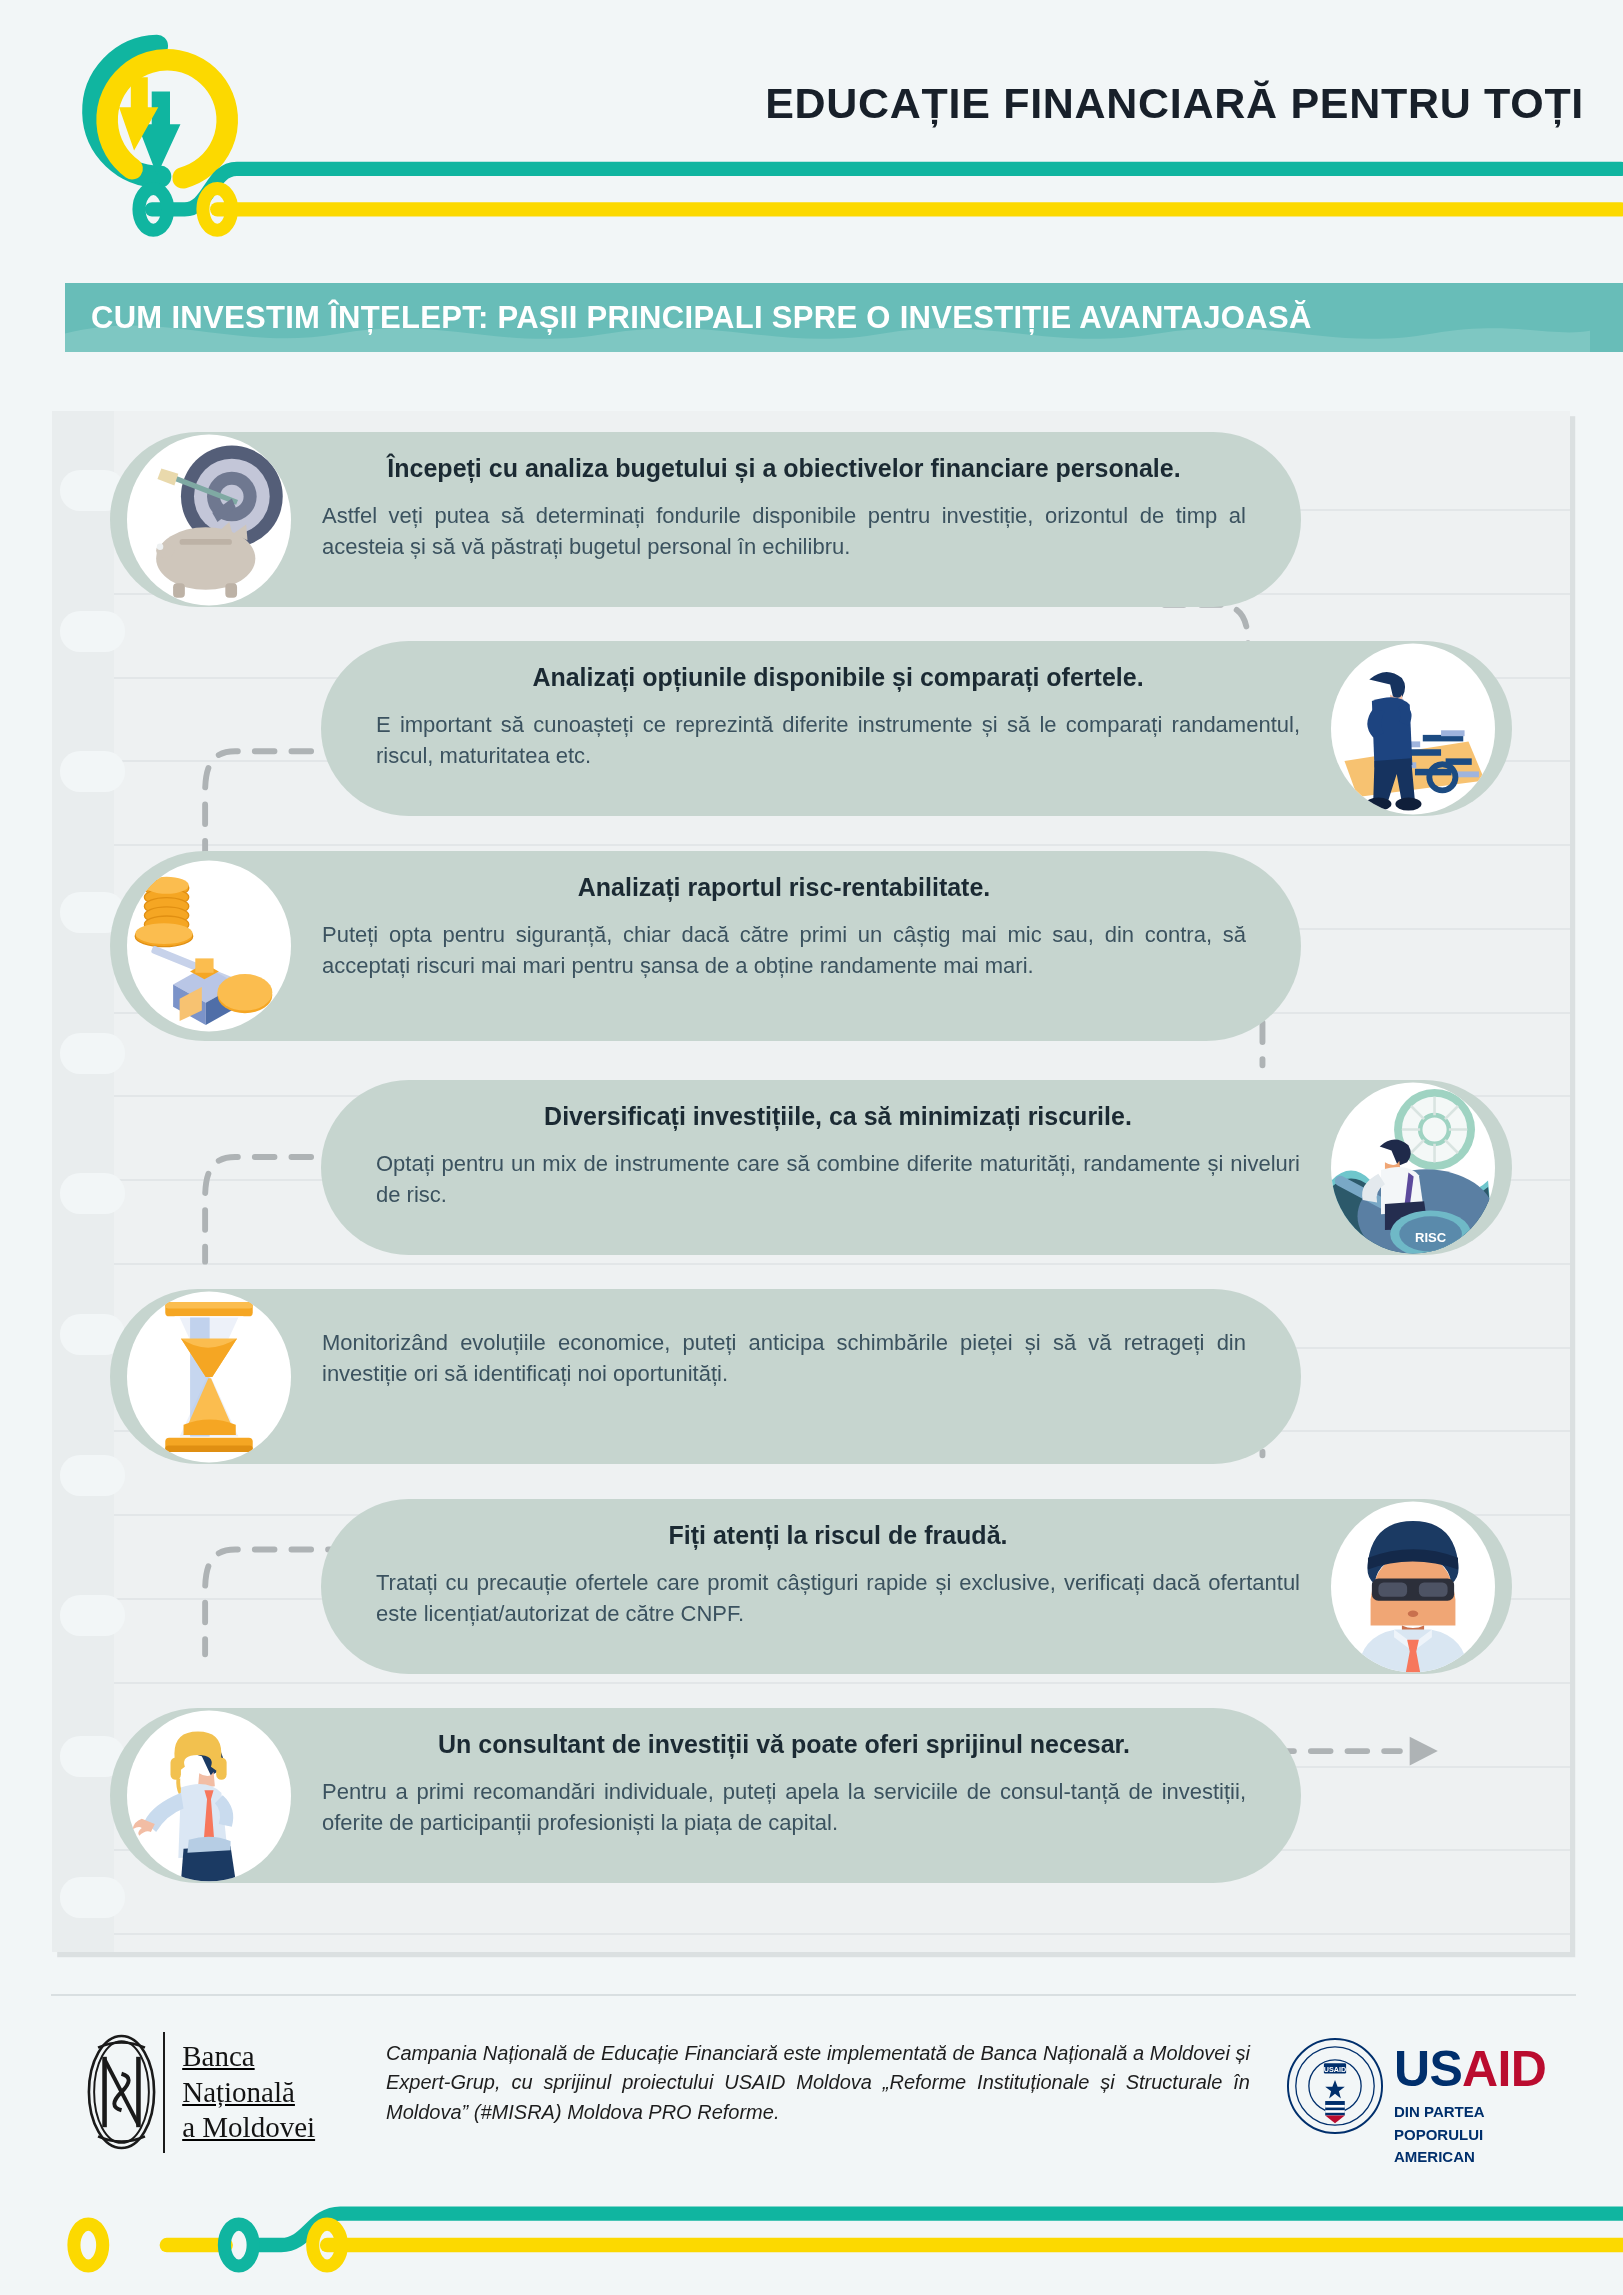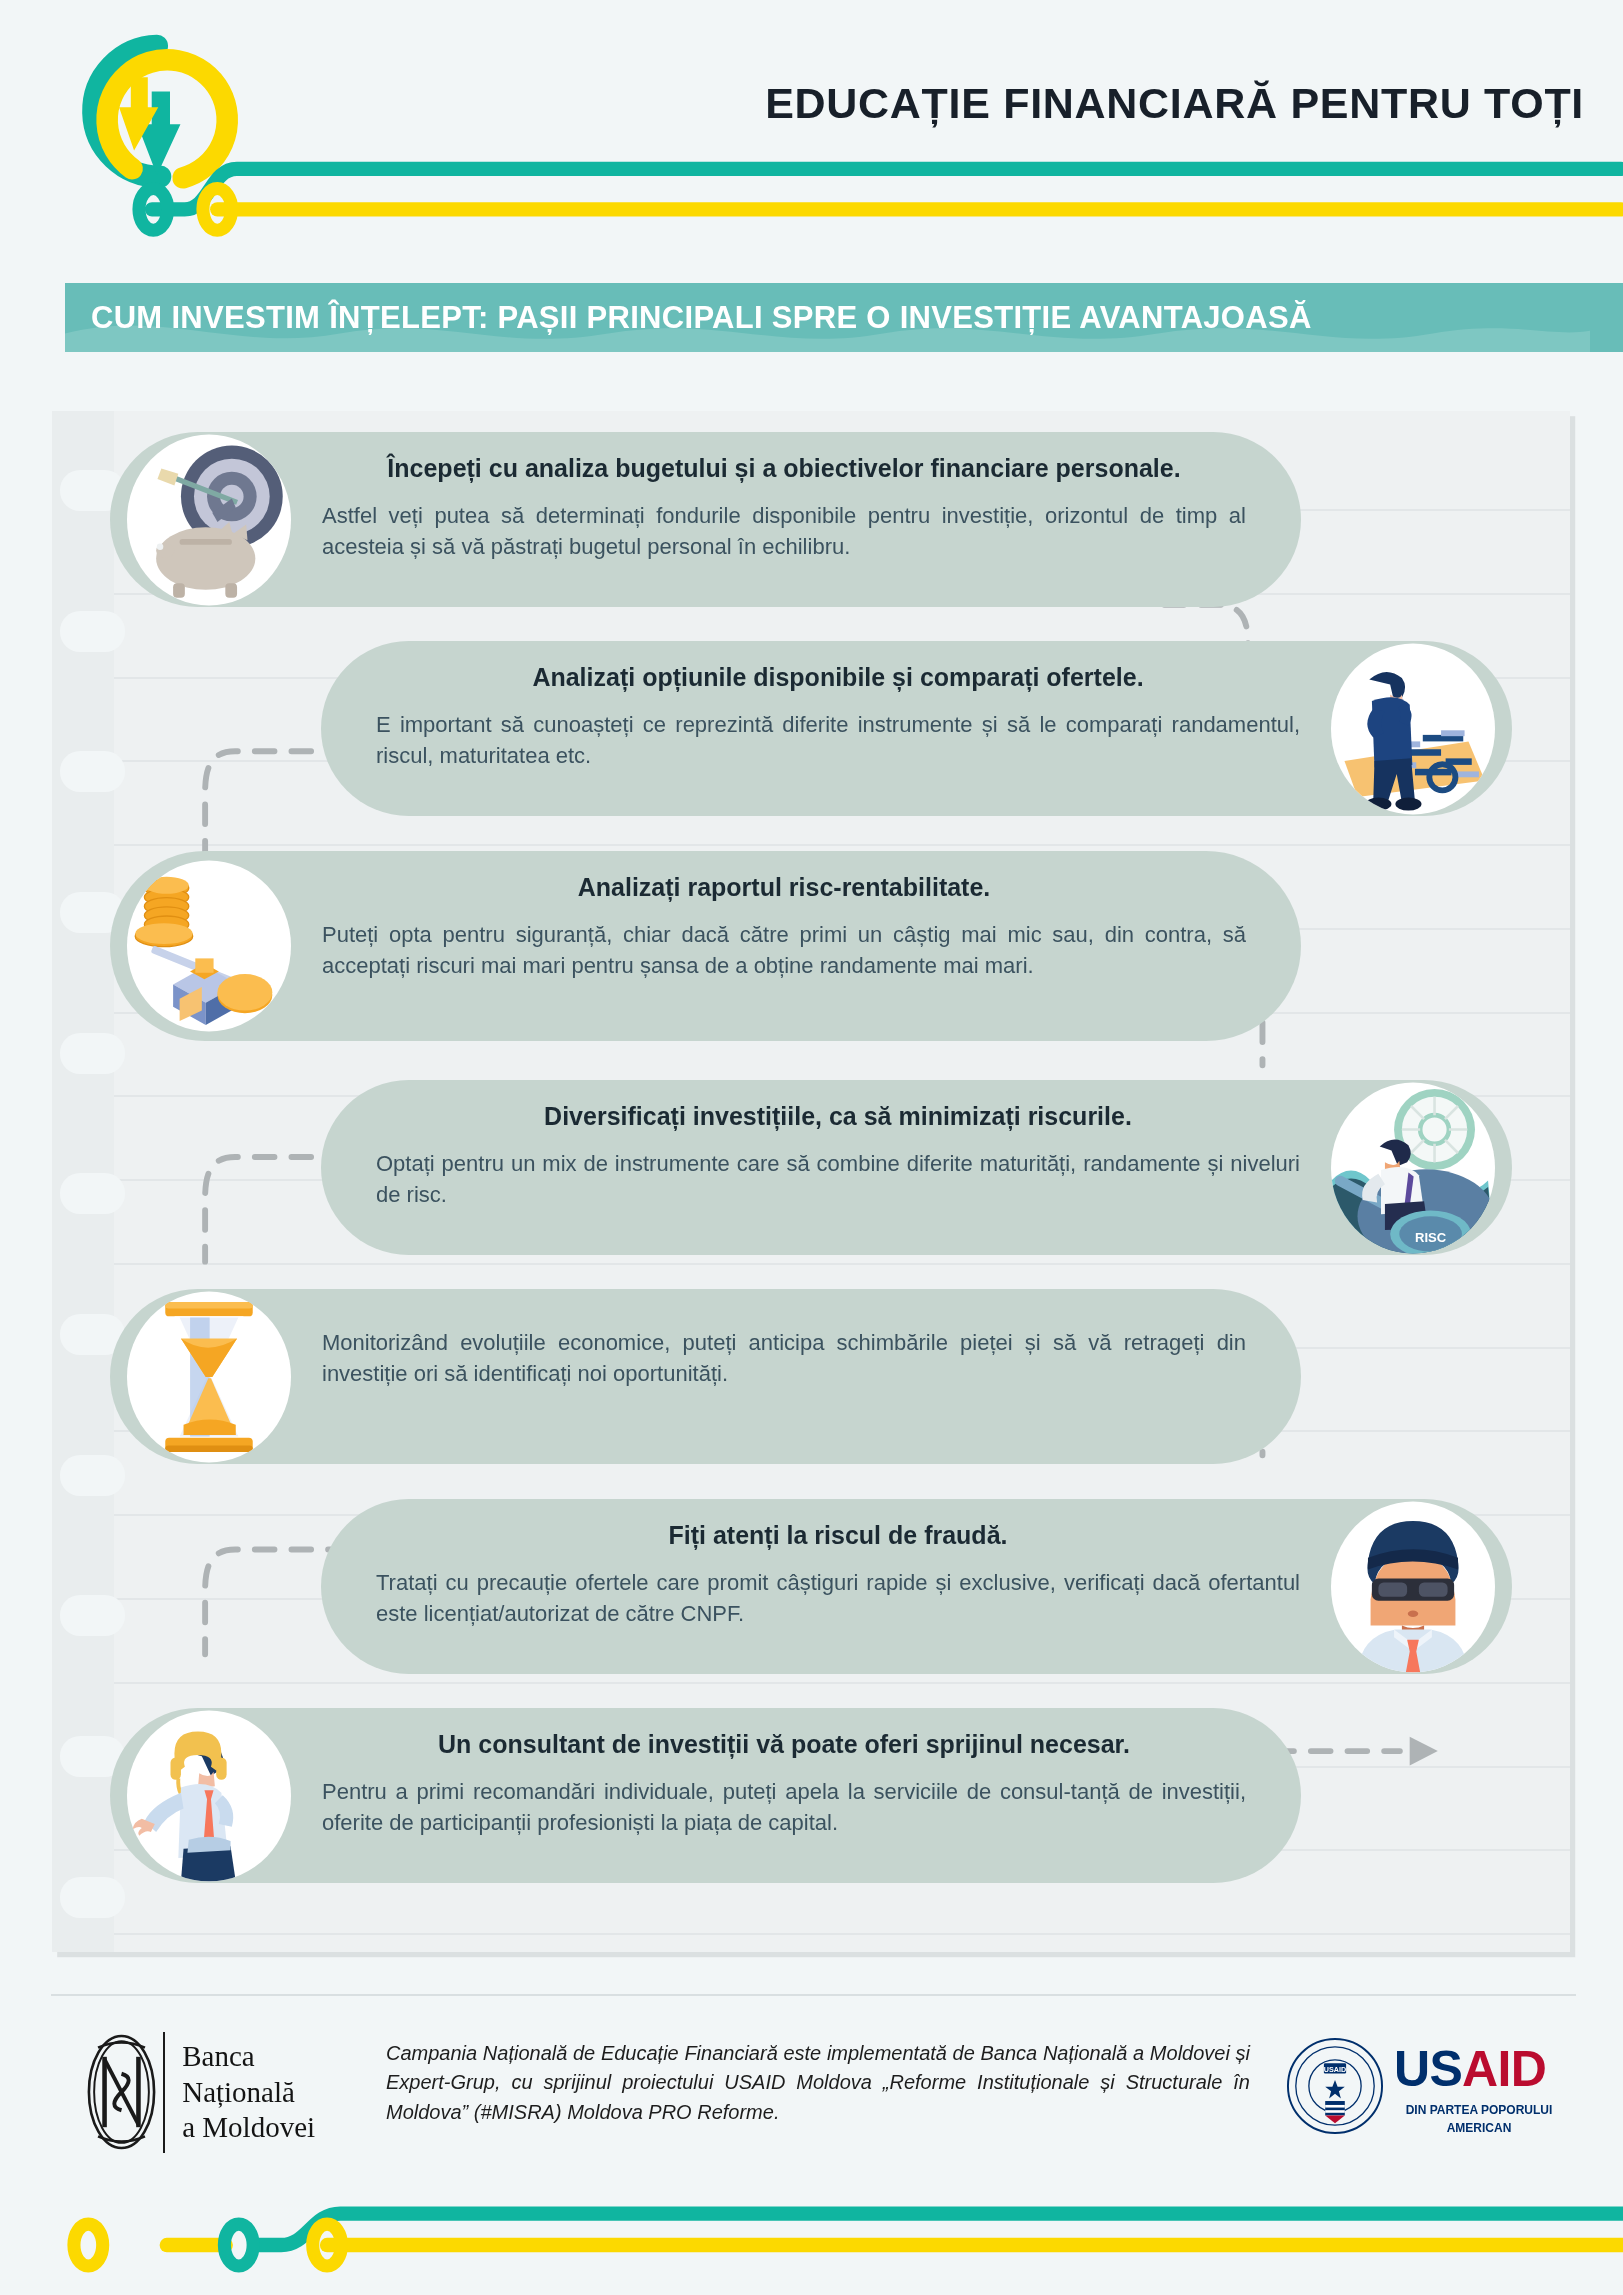--- a/index.html
+++ b/index.html
@@ -72,38 +72,38 @@
     text-align:center;margin:0 0 13px 0;line-height:1.18;
   }
   .card .c-text{
     font-size:22px;color:#3b525f;line-height:1.42;
     text-align:justify;text-justify:inter-word;margin:16px;
   }
 
   
   .foot-div{position:absolute;left:51px;top:1994px;width:1525px;height:2px;background:#d9dfe1;}
   .footer{position:absolute;left:0;top:2015px;width:1623px;height:164px;}
-  .bnm{position:absolute;left:85px;top:11.8px;width:275px;height:131px;display:flex;align-items:center;}
+  .bnm{position:absolute;left:85px;top:11.8px;width:275px;height:131px;display:flex;align-items:center;text-decoration:underline;}
   .bnm-mark{width:73px;height:118px;flex:0 0 73px;}
   .bnm-sep{width:2px;height:121px;background:#1a1a1a;margin:0 17px 0 5.2px;}
   .bnm-name{
     font-family:"Liberation Serif", serif;font-size:29px;line-height:1.22;
     color:#141414;white-space:nowrap;
   }
   .foot-text{
     position:absolute;left:386px;top:23.6px;width:864px;
     font-size:20px;line-height:1.48;font-style:italic;color:#1d1d1d;
     text-align:justify;text-justify:inter-word;
   }
   .usaid{position:absolute;left:1286px;top:13px;width:275px;height:137px;}
   .usaid-seal{position:absolute;left:0;top:9.2px;width:98px;height:98px;}
   .usaid-word{position:absolute;left:108px;top:11.8px;font-size:50px;font-weight:bold;letter-spacing:-0.7px;}
   .usaid-us{color:#002f6c;}
   .usaid-aid{color:#ba0c2f;margin-top:44px;}
-  .usaid-sub{position:absolute;left:108px;top:73px;width:170px;text-align:center;color:#002f6c;font-size:12px;font-weight:bold;line-height:1.5;}
+  .usaid-sub{position:absolute;left:108px;top:73px;width:170px;color:#002f6c;font-size:15px;font-weight:bold;line-height:1.5;}
 
   
   .bottom-lines{position:absolute;left:0;top:2182px;width:1623px;height:115px;}
 </style>
 </head>
 <body>
 
 <div class="header">
 
   <div class="logo-wrap">

